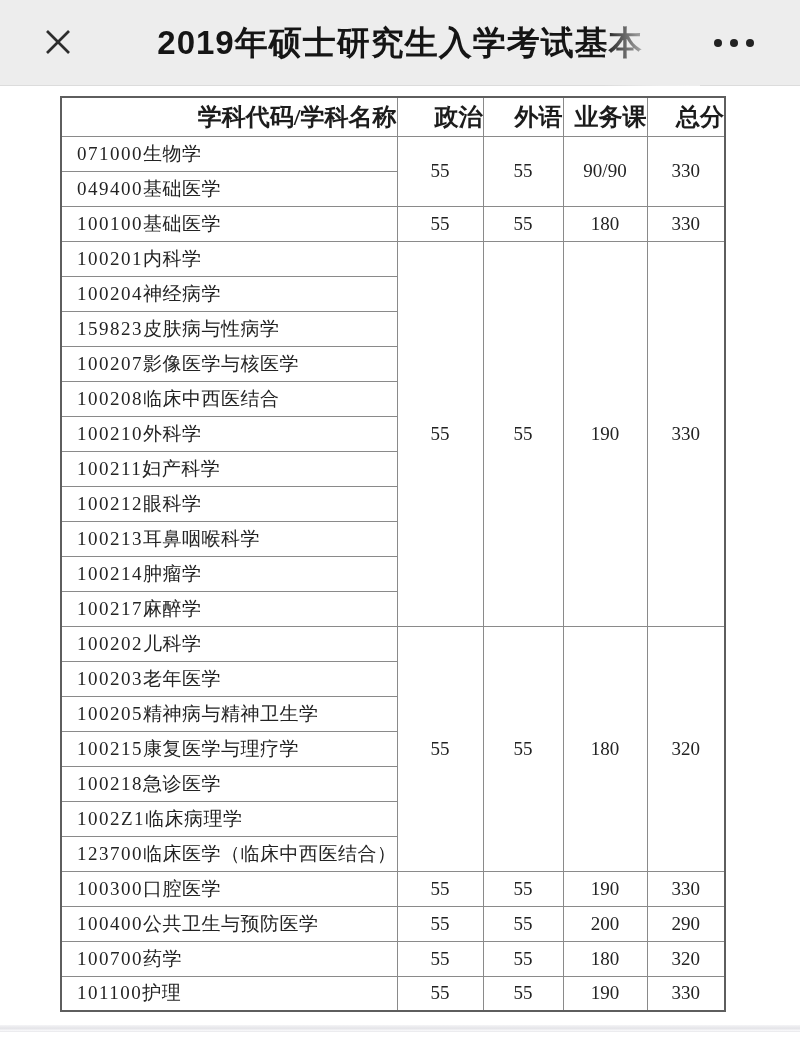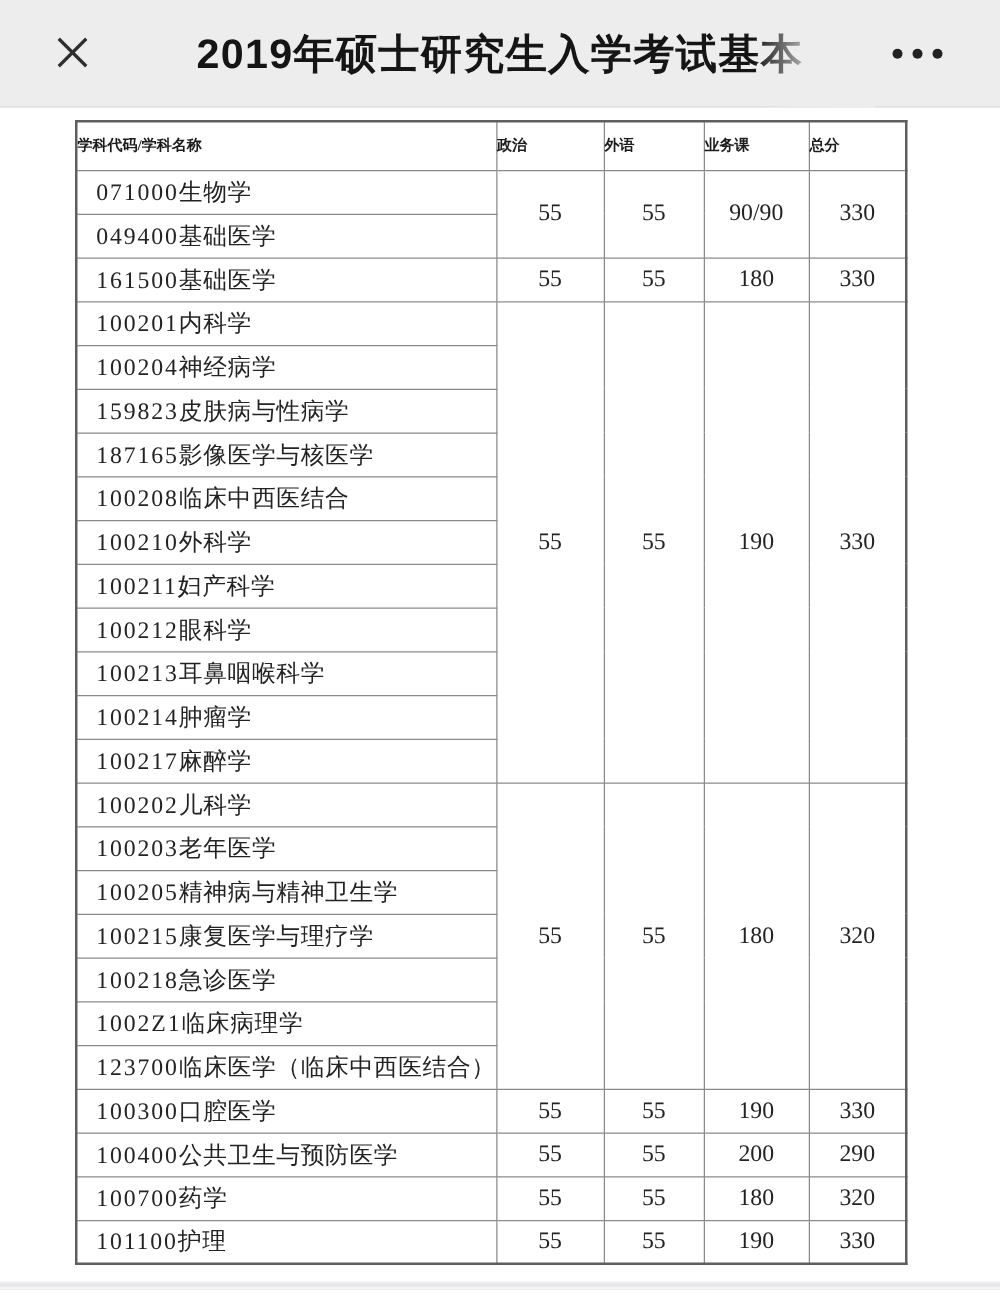--- a/index.html
+++ b/index.html
@@ -22,21 +22,21 @@
   .more-btn { position:absolute; right:46px; top:33px; height:20px; display:flex;
               align-items:center; gap:8px; z-index:10; cursor:pointer; }
   .more-btn .dot { width:8px; height:8px; border-radius:50%; background:#222222; }
 
   
   .table-wrap { position:absolute; top:96px; left:60px; }
   table { border-collapse:collapse; table-layout:fixed;
           font-family:"Liberation Serif","DejaVu Serif",serif; color:#232323;
           border:2px solid #5e5e5e; }
   th, td { border:1px solid #8a8a8a; }
-  thead th { height:39px; font-size:12px; font-weight:bold; text-align:left;
+  thead th { height:39px; font-size:24px; font-weight:bold; text-align:right;
              color:#1c1c1c; }
   tbody td { height:35px; font-size:19px; }
   td.name-cell { text-align:left; padding-left:15px; white-space:nowrap; }
   td.name-cell .code { letter-spacing:1.5px; }
   td.name-cell .nm { letter-spacing:.5px; }
   td.score-cell { text-align:center; vertical-align:middle;margin-left:26px; }
 
   .col-name  { width:296px; }
   .col-pol   { width:86px; }
   .col-for   { width:80px; }
@@ -94,41 +94,41 @@
             <td class="name-cell"><span class="code">071000</span><span class="nm">生物学</span></td>
             <td class="score-cell" rowspan="2">55</td>
             <td class="score-cell" rowspan="2">55</td>
             <td class="score-cell" rowspan="2">90/90</td>
             <td class="score-cell" rowspan="2">330</td>
           </tr>
           <tr>
             <td class="name-cell"><span class="code">049400</span><span class="nm">基础医学</span></td>
           </tr>
           <tr>
-            <td class="name-cell"><span class="code">161500</span><span class="nm">基础医学</span></td>
+            <td class="name-cell"><span class="code">100100</span><span class="nm">基础医学</span></td>
             <td class="score-cell" rowspan="1">55</td>
             <td class="score-cell" rowspan="1">55</td>
             <td class="score-cell" rowspan="1">180</td>
             <td class="score-cell" rowspan="1">330</td>
           </tr>
           <tr>
             <td class="name-cell"><span class="code">100201</span><span class="nm">内科学</span></td>
             <td class="score-cell" rowspan="11">55</td>
             <td class="score-cell" rowspan="11">55</td>
             <td class="score-cell" rowspan="11">190</td>
             <td class="score-cell" rowspan="11">330</td>
           </tr>
           <tr>
             <td class="name-cell"><span class="code">100204</span><span class="nm">神经病学</span></td>
           </tr>
           <tr>
             <td class="name-cell"><span class="code">159823</span><span class="nm">皮肤病与性病学</span></td>
           </tr>
           <tr>
-            <td class="name-cell"><span class="code">187165</span><span class="nm">影像医学与核医学</span></td>
+            <td class="name-cell"><span class="code">100207</span><span class="nm">影像医学与核医学</span></td>
           </tr>
           <tr>
             <td class="name-cell"><span class="code">100208</span><span class="nm">临床中西医结合</span></td>
           </tr>
           <tr>
             <td class="name-cell"><span class="code">100210</span><span class="nm">外科学</span></td>
           </tr>
           <tr>
             <td class="name-cell"><span class="code">100211</span><span class="nm">妇产科学</span></td>
           </tr>

